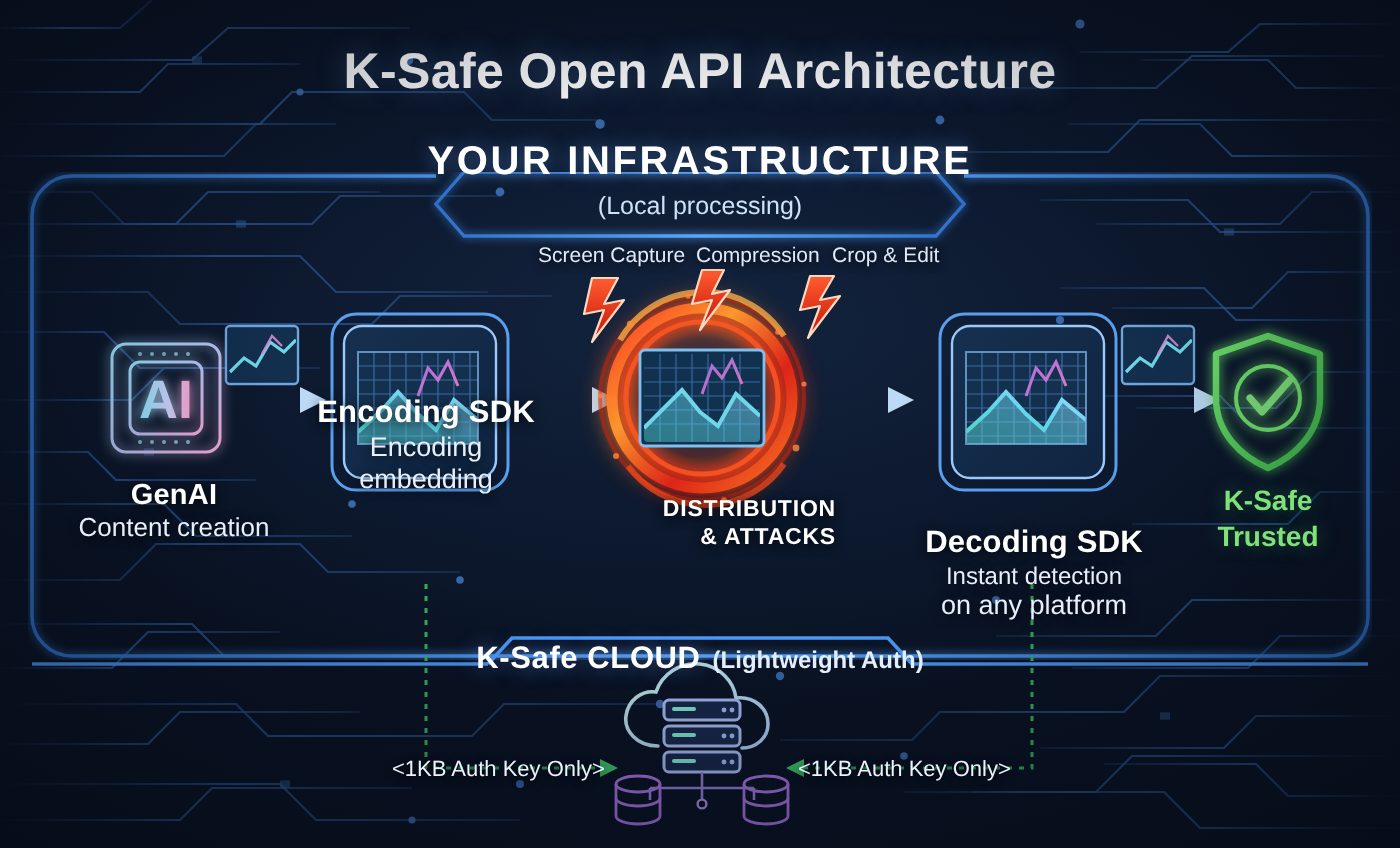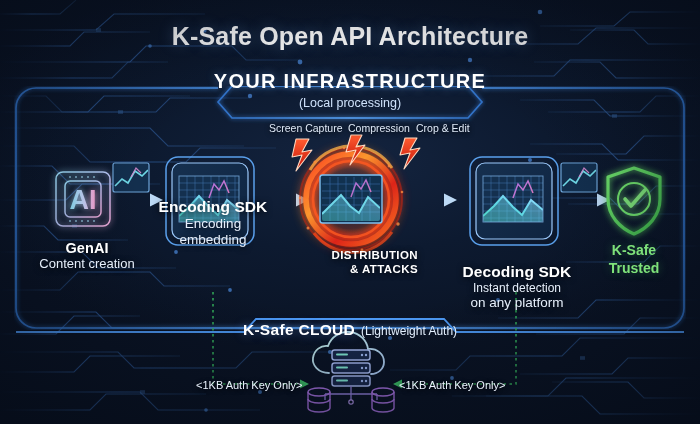--- a/index.html
+++ b/index.html
@@ -38,21 +38,21 @@
     color:#cfe2fb;font-size:12.5px;white-space:nowrap;z-index:6;
   }
 
   
   .cloud-badge{
     position:absolute;top:321px;left:50%;transform:translateX(-50%);
     white-space:nowrap;z-index:7;display:flex;align-items:baseline;gap:6px;
   }
   .cloud-badge .b{color:#ffffff;font-size:15.5px;font-weight:bold;letter-spacing:.3px;
     text-shadow:0 0 10px rgba(110,170,255,.5);}
-  .cloud-badge .s{color:#e2eefc;font-size:12px;}
+  .cloud-badge .s{color:#e2eefc;font-size:12px;font-weight:bold;}
 
   
   .node{position:absolute;text-align:center;z-index:5;}
   .cap-main{font-weight:bold;color:#ffffff;font-size:14.5px;letter-spacing:.1px;
     text-shadow:0 1px 6px rgba(0,0,0,.8);}
   .cap-sub{color:#e6effb;font-size:13px;line-height:1.18;text-shadow:0 1px 6px rgba(0,0,0,.8);}
 
   
   #genai{left:34px;top:162px;width:106px;}
   #genai .lbl{margin-top:4px;}

